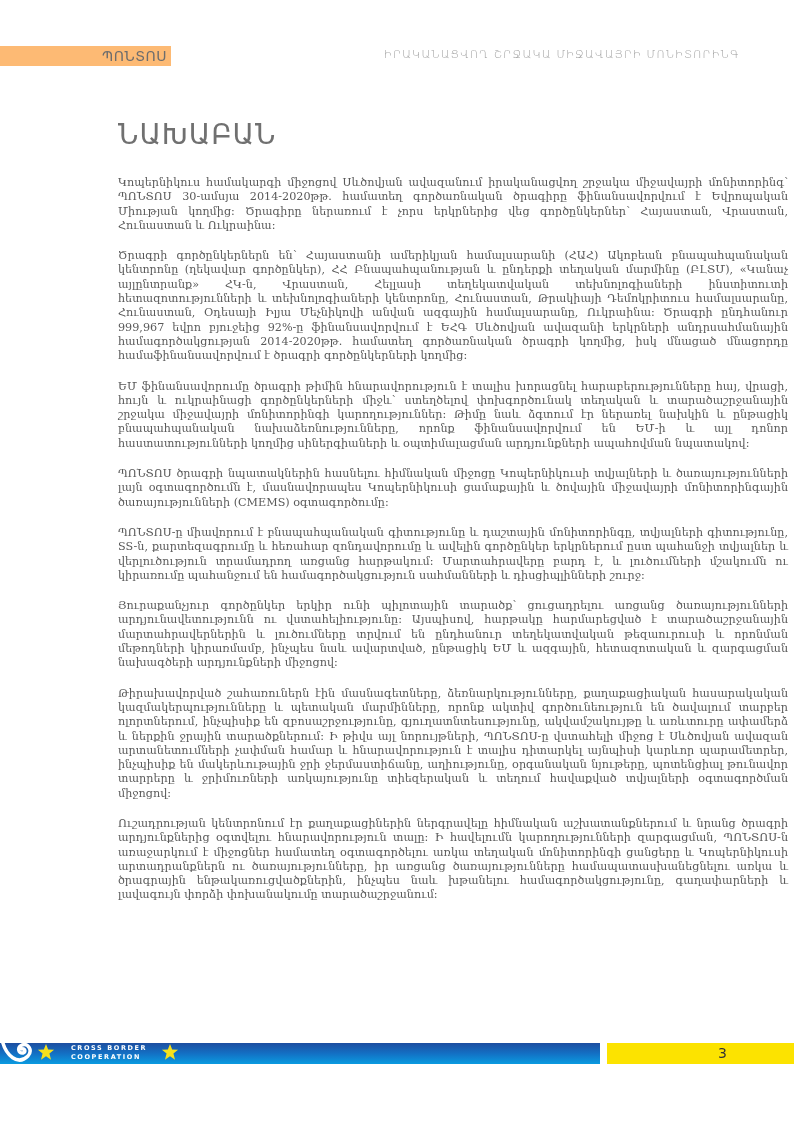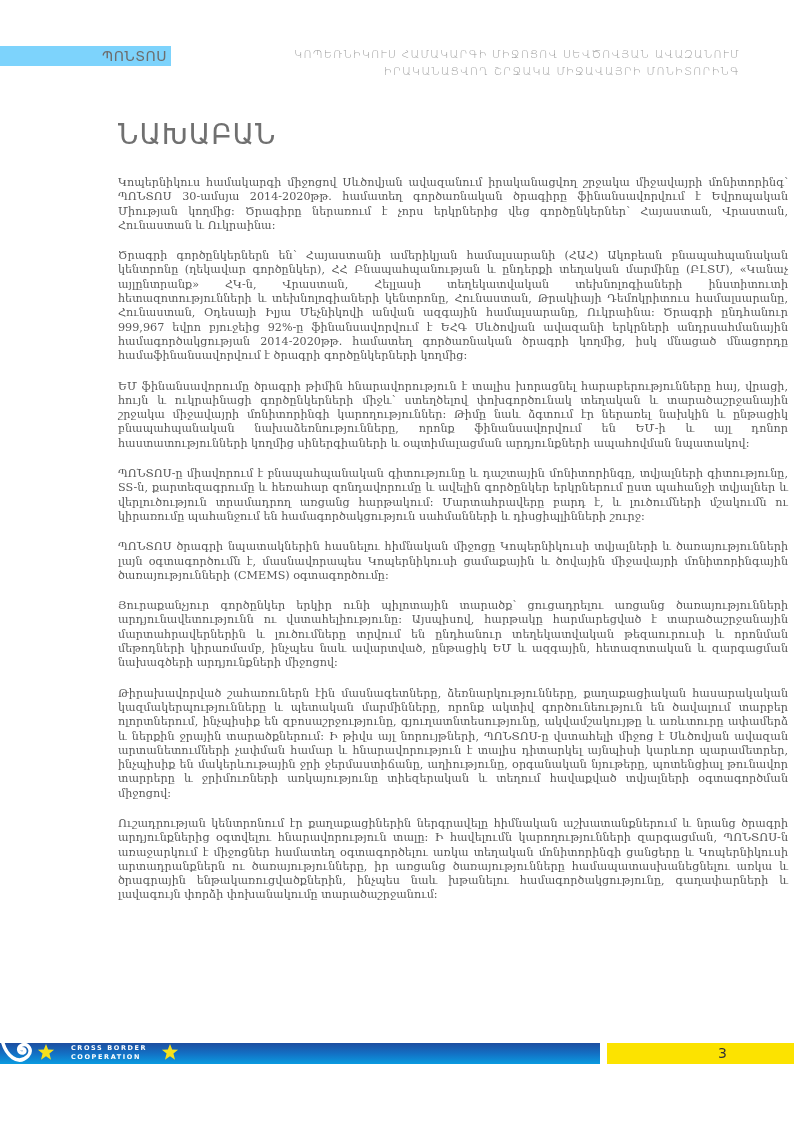--- a/index.html
+++ b/index.html
@@ -1,49 +1,48 @@
 <!DOCTYPE html>
 <html><head>
 <meta charset="utf-8">
 <style>
   html, body { margin: 0; padding: 0; background: #ffffff; }
   body { width: 794px; height: 1123px; position: relative; overflow: hidden; font-family: "DejaVu Serif", serif; color: #555; }
-  .hdr-left { position: absolute; left: 0; top: 46px; width: 171px; height: 20px; background: #7dd3fc; }
+  .hdr-left { position: absolute; left: 0; top: 46px; width: 171px; height: 20px; background: #fdba74; }
   .hdr-left span { position: absolute; right: 4px; top: 0; font-family: "DejaVu Sans", sans-serif; font-size: 14px; color: #6d6d6d; letter-spacing: 0.5px; line-height: 20px; }
   .hdr-right { position: absolute; right: 54px; top: 46px; text-align: right; font-family: "DejaVu Sans", sans-serif; font-size: 11px; color: #9a9a9a; letter-spacing: 1.2px; line-height: 17px; font-weight: 200; }
   .title { position: absolute; left: 118px; top: 118px; font-family: "DejaVu Sans", sans-serif; font-size: 28px; color: #707070; letter-spacing: 1px; font-weight: normal; margin: 0; }
   .content { position: absolute; left: 118px; top: 176px; width: 670px; }
   .content p { margin: 0 0 16px 0; font-family: "DejaVu Serif", serif; font-size: 11.2px; line-height: 14.3px; color: #595959; text-align: justify; text-align-last: left; }
   .footer { position: absolute; left: 0; top: 1043px; width: 683px; height: 21px; }
   .footer .blue { position: absolute; left: 0; top: 0; width: 600px; height: 21px; background: linear-gradient(to bottom, #1d4ea0 0%, #1370c4 50%, #0a9be0 100%); }
   .footer .yellow { position: absolute; left: 607px; top: 0; width: 187px; height: 21px; background: #fce300; }
   .footer .swirl { position: absolute; left: 0; top: -1px; width: 34px; height: 22px; }
   .footer .star { position: absolute; top: 0; width: 18px; height: 18px; }
   .footer .cb-text { position: absolute; left: 71px; top: 1px; font-family: "DejaVu Sans", sans-serif; font-size: 6.5px; font-weight: bold; color: #ffffff; letter-spacing: 1.6px; line-height: 8.5px; }
   .footer .pagenum { position: absolute; left: 718px; top: 0; font-family: "DejaVu Sans", sans-serif; font-size: 14px; color: #333; line-height: 21px; }
 </style>
 </head>
 <body>
 
 <div class="hdr-left">
   <span>ՊՈՆՏՈՍ</span>
 </div>
 <div class="hdr-right">
-  <div>ԿՈՊԵՌՆԻԿՈՒՍ ՀԱՄԱԿԱՐԳԻ ՄԻՋՈՑՈՎ ՍԵՎԾՈՎՅԱՆ ԱՎԱԶԱՆՈՒՄ</div>
   <div>ԻՐԱԿԱՆԱՑՎՈՂ ՇՐՋԱԿԱ ՄԻՋԱՎԱՅՐԻ ՄՈՆԻՏՈՐԻՆԳ</div>
 </div>
 
 <h1 class="title">ՆԱԽԱԲԱՆ</h1>
 
 <div class="content">
   <p>Կոպերնիկուս համակարգի միջոցով Սևծովյան ավազանում իրականացվող շրջակա միջավայրի մոնիտորինգ՝ ՊՈՆՏՈՍ 30-ամսյա 2014-2020թթ. համատեղ գործառնական ծրագիրը ֆինանսավորվում է Եվրոպական Միության կողմից: Ծրագիրը ներառում է չորս երկրներից վեց գործընկերներ՝ Հայաստան, Վրաստան, Հունաստան և Ուկրաինա:</p>
   <p>Ծրագրի գործընկերներն են՝ Հայաստանի ամերիկյան համալսարանի (ՀԱՀ) Ակոբեան բնապահպանական կենտրոնը (ղեկավար գործընկեր), ՀՀ Բնապահպանության և ընդերքի տեղական մարմինը (ԲԼՏՄ), «Կանաչ այլընտրանք» ՀԿ-ն, Վրաստան, Հելլասի տեղեկատվական տեխնոլոգիաների ինստիտուտի հետազոտությունների և տեխնոլոգիաների կենտրոնը, Հունաստան, Թրակիայի Դեմոկրիտուս համալսարանը, Հունաստան, Օդեսայի Իլյա Մեչնիկովի անվան ազգային համալսարանը, Ուկրաինա: Ծրագրի ընդհանուր 999,967 եվրո բյուջեից 92%-ը ֆինանսավորվում է ԵՀԳ Սևծովյան ավազանի երկրների անդրսահմանային համագործակցության 2014-2020թթ. համատեղ գործառնական ծրագրի կողմից, իսկ մնացած մնացորդը համաֆինանսավորվում է ծրագրի գործընկերների կողմից:</p>
   <p>ԵՄ ֆինանսավորումը ծրագրի թիմին հնարավորություն է տալիս խորացնել հարաբերությունները հայ, վրացի, հույն և ուկրաինացի գործընկերների միջև՝ ստեղծելով փոխգործունակ տեղական և տարածաշրջանային շրջակա միջավայրի մոնիտորինգի կարողություններ: Թիմը նաև ձգտում էր ներառել նախկին և ընթացիկ բնապահպանական նախաձեռնությունները, որոնք ֆինանսավորվում են ԵՄ-ի և այլ դոնոր հաստատությունների կողմից սիներգիաների և օպտիմալացման արդյունքների ապահովման նպատակով:</p>
+  <p>ՊՈՆՏՈՍ ծրագրի նպատակներին հասնելու հիմնական միջոցը Կոպերնիկուսի տվյալների և ծառայությունների լայն օգտագործումն է, մասնավորապես Կոպերնիկուսի ցամաքային և ծովային միջավայրի մոնիտորինգային ծառայությունների (CMEMS) օգտագործումը:</p>
   <p>ՊՈՆՏՈՍ-ը միավորում է բնապահպանական գիտությունը և դաշտային մոնիտորինգը, տվյալների գիտությունը, SS-ն, քարտեզագրումը և հեռահար զոնդավորումը և ավելին գործընկեր երկրներում ըստ պահանջի տվյալներ և վերլուծություն տրամադրող առցանց հարթակում: Մարտահրավերը բարդ է, և լուծումների մշակումն ու կիրառումը պահանջում են համագործակցություն սահմանների և դիսցիպլինների շուրջ:</p>
-  <p>ՊՈՆՏՈՍ ծրագրի նպատակներին հասնելու հիմնական միջոցը Կոպերնիկուսի տվյալների և ծառայությունների լայն օգտագործումն է, մասնավորապես Կոպերնիկուսի ցամաքային և ծովային միջավայրի մոնիտորինգային ծառայությունների (CMEMS) օգտագործումը:</p>
   <p>Յուրաքանչյուր գործընկեր երկիր ունի պիլոտային տարածք՝ ցուցադրելու առցանց ծառայությունների արդյունավետությունն ու վստահելիությունը: Այսպիսով, հարթակը հարմարեցված է տարածաշրջանային մարտահրավերներին և լուծումները տրվում են ընդհանուր տեղեկատվական թեզաուրուսի և որոնման մեթոդների կիրառմամբ, ինչպես նաև ավարտված, ընթացիկ ԵՄ և ազգային, հետազոտական և զարգացման նախագծերի արդյունքների միջոցով:</p>
   <p>Թիրախավորված շահառուներն էին մասնագետները, ձեռնարկությունները, քաղաքացիական հասարակական կազմակերպությունները և պետական մարմինները, որոնք ակտիվ գործունեություն են ծավալում տարբեր ոլորտներում, ինչպիսիք են զբոսաշրջությունը, գյուղատնտեսությունը, ակվամշակույթը և առևտուրը ափամերձ և ներքին ջրային տարածքներում: Ի թիվս այլ նորույթների, ՊՈՆՏՈՍ-ը վստահելի միջոց է Սևծովյան ավազան արտանետումների չափման համար և հնարավորություն է տալիս դիտարկել այնպիսի կարևոր պարամետրեր, ինչպիսիք են մակերևութային ջրի ջերմաստիճանը, աղիությունը, օրգանական նյութերը, պոտենցիալ թունավոր տարրերը և ջրիմուռների առկայությունը տիեզերական և տեղում հավաքված տվյալների օգտագործման միջոցով:</p>
   <p>Ուշադրության կենտրոնում էր քաղաքացիներին ներգրավելը հիմնական աշխատանքներում և նրանց ծրագրի արդյունքներից օգտվելու հնարավորություն տալը: Ի հավելումն կարողությունների զարգացման, ՊՈՆՏՈՍ-ն առաջարկում է միջոցներ համատեղ օգտագործելու առկա տեղական մոնիտորինգի ցանցերը և Կոպերնիկուսի արտադրանքներն ու ծառայությունները, իր առցանց ծառայությունները համապատասխանեցնելու առկա և ծրագրային ենթակառուցվածքներին, ինչպես նաև խթանելու համագործակցությունը, գաղափարների և լավագույն փորձի փոխանակումը տարածաշրջանում:</p>
 </div>
 
 <div class="footer">
   <div class="blue"></div>
   <svg class="swirl" viewBox="0 0 34 22">
     <path d="M2 -2 C6 14, 18 24, 28 14 C33 8, 28 1, 22 3 C17 5, 18 12, 23 11 C26 10, 25 6, 22 7" fill="none" stroke="#ffffff" stroke-width="3.5" stroke-linecap="round"></path>
   </svg>

